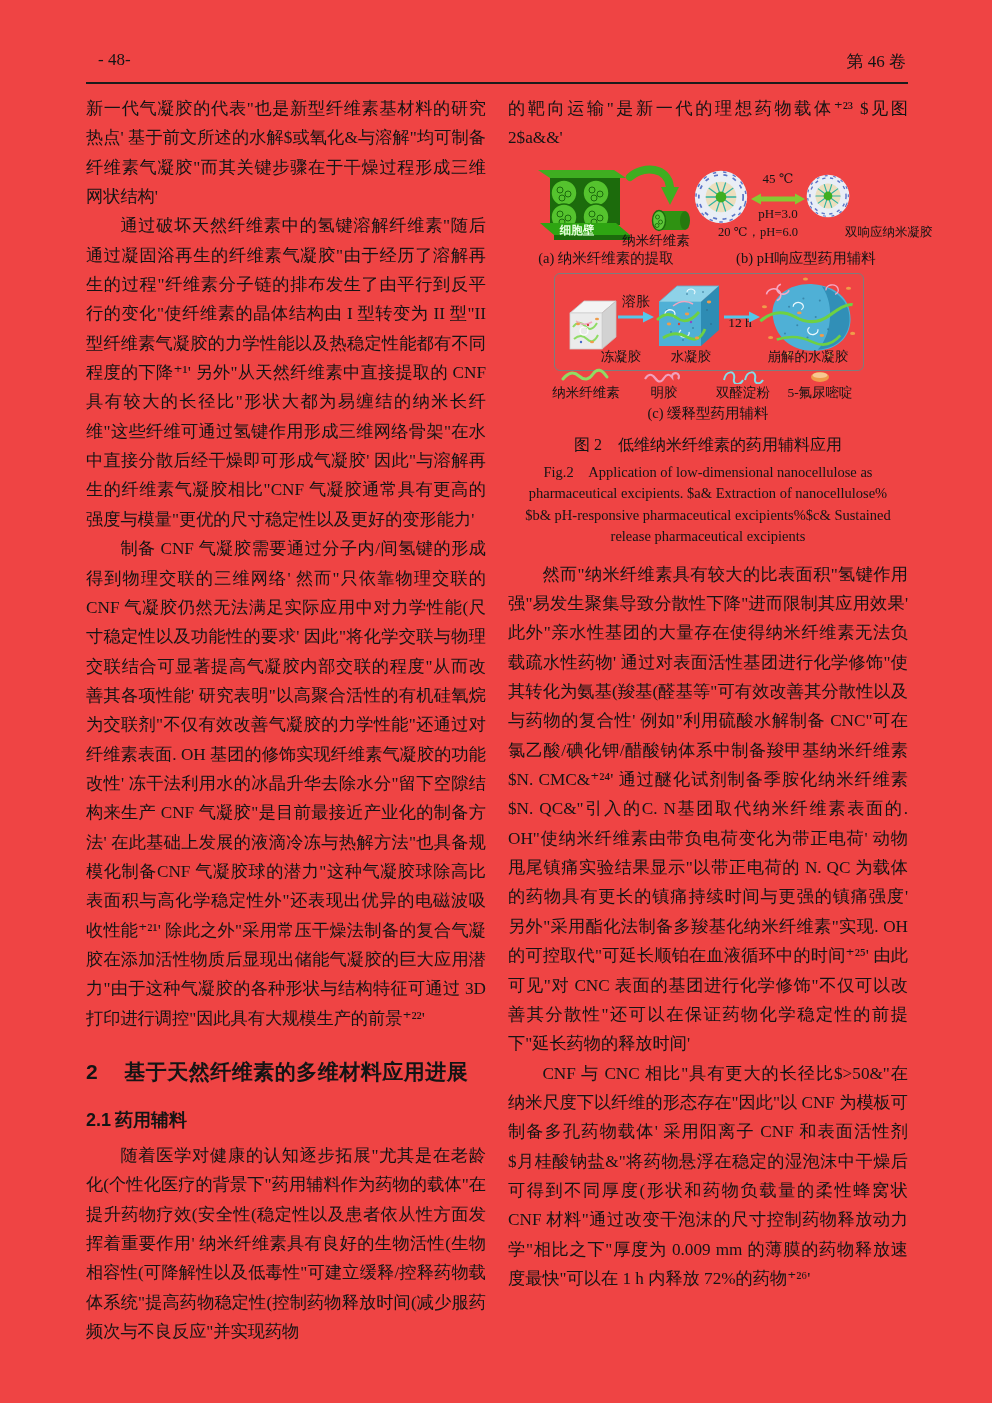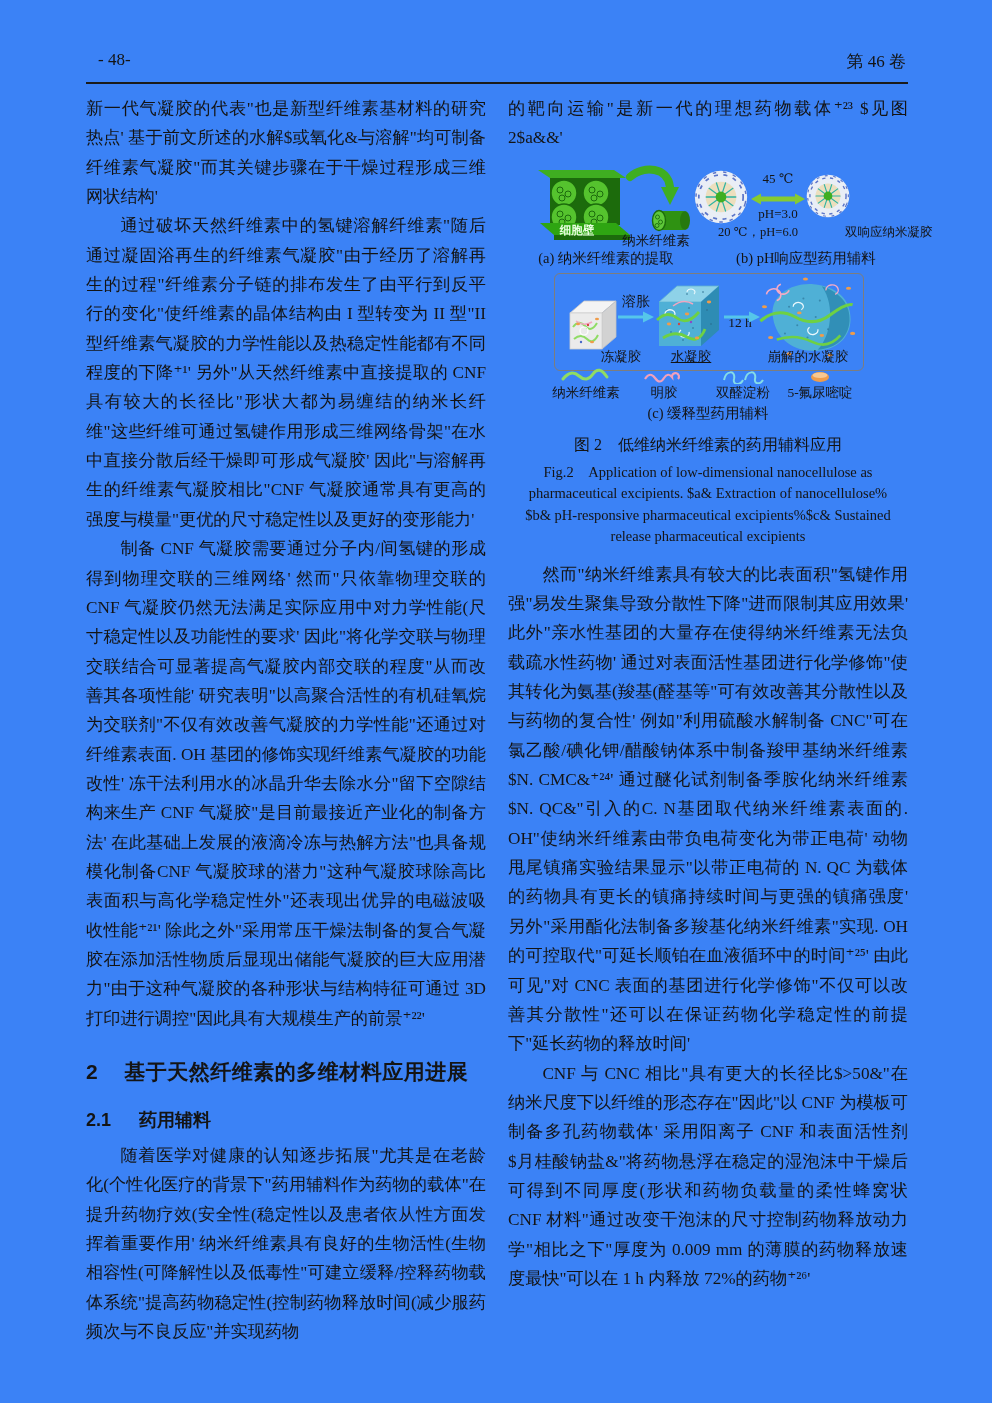--- a/index.html
+++ b/index.html
@@ -1,33 +1,33 @@
 <!DOCTYPE html>
 <html><head>
 <meta charset="utf-8">
 <style>
   html,body{margin:0;padding:0;background:#ffffff;}
-  .page{position:relative;width:992px;height:1403px;background:#3b82f6;overflow:hidden;
+  .page{position:relative;width:992px;height:1403px;background:#ef4444;overflow:hidden;
         font-family:"Liberation Serif","DejaVu Serif",serif;color:#141414;}
   
   .header-row{position:absolute;top:50px;left:86px;width:822px;height:26px;font-size:17px;}
   .page-num{position:absolute;left:12px;top:0;}
   .journal-title{position:absolute;left:0;right:0;top:0;text-align:center;}
   .volume{position:absolute;right:2px;top:0;}
   .header-rule{position:absolute;top:82px;left:86px;width:822px;height:2px;background:#1b1b1b;}
   
   .columns{position:absolute;top:94px;left:86px;width:822px;display:flex;gap:22px;}
   .col{width:400px;font-size:17.2px;line-height:29.35px;text-align:justify;}
   p.body{margin:0;text-indent:2em;}
   p.body.noindent{text-indent:0;}
   
   .sec-h{font-family:"Liberation Sans","DejaVu Sans",sans-serif;font-weight:bold;
          font-size:21px;line-height:30px;margin:24px 0 20px;display:flex;gap:26px;letter-spacing:.5px;}
   .sub-h{font-family:"Liberation Sans","DejaVu Sans",sans-serif;font-weight:bold;
-         font-size:18px;line-height:26px;margin:0 0 8px;display:flex;gap:28px;}
+         font-size:18px;line-height:26px;margin:0 0 8px;display:flex;gap:4px;}
   
   .figure{position:relative;height:258px;margin:12px 0 0;}
   .figure span,.figure div{line-height:1.25;}
   .panel-a{position:absolute;left:0;top:0;width:186px;height:105px;}
   .cw-stack{position:absolute;left:20px;top:0;}
   .cw-label{position:absolute;left:30px;top:58px;width:78px;text-align:center;
             color:#eaffe2;font-size:11.5px;font-weight:bold;}
   .curve-arrow{position:absolute;left:116px;top:0;}
   .mini-cyl{position:absolute;left:142px;top:42px;}
   .nc-label{position:absolute;left:92px;top:68px;width:112px;font-size:13.5px;text-align:center;}
@@ -47,21 +47,21 @@
          border:1.3px solid #7d7d7d;border-radius:6px;}
   .cube1{position:absolute;left:56px;top:24px;}
   .cube2{position:absolute;left:145px;top:7px;}
   .blob{position:absolute;left:250px;top:3px;}
   .c-arrow1{position:absolute;left:110px;top:38px;}
   .c-arrow2{position:absolute;left:216px;top:38px;}
   .c-arrow1-label{position:absolute;left:104px;top:20px;width:48px;text-align:center;font-size:14px;}
   .c-arrow2-label{position:absolute;left:210px;top:20px;width:44px;text-align:center;font-size:13.5px;margin-top:22px;}
   .c-state{position:absolute;top:76px;font-size:13.5px;text-align:center;}
   .c-state1{left:78px;width:70px;}
-  .c-state2{left:148px;width:70px;text-decoration:underline;}
+  .c-state2{left:148px;width:70px;}
   .c-state3{left:248px;width:104px;}
   .legend-row{position:absolute;left:0;top:95px;width:400px;height:34px;}
   .leg-item{position:absolute;top:0;text-align:center;}
   .leg-item .leg-icon{display:block;margin:0 auto;height:16px;}
   .leg-item .leg-label{display:block;font-size:13.5px;margin-top:1px;}
   .leg-1{left:30px;width:96px;}
   .leg-2{left:126px;width:60px;}
   .leg-3{left:192px;width:86px;}
   .leg-4{left:264px;width:96px;}
   .pcap-c{left:46px;top:131px;width:308px;}

